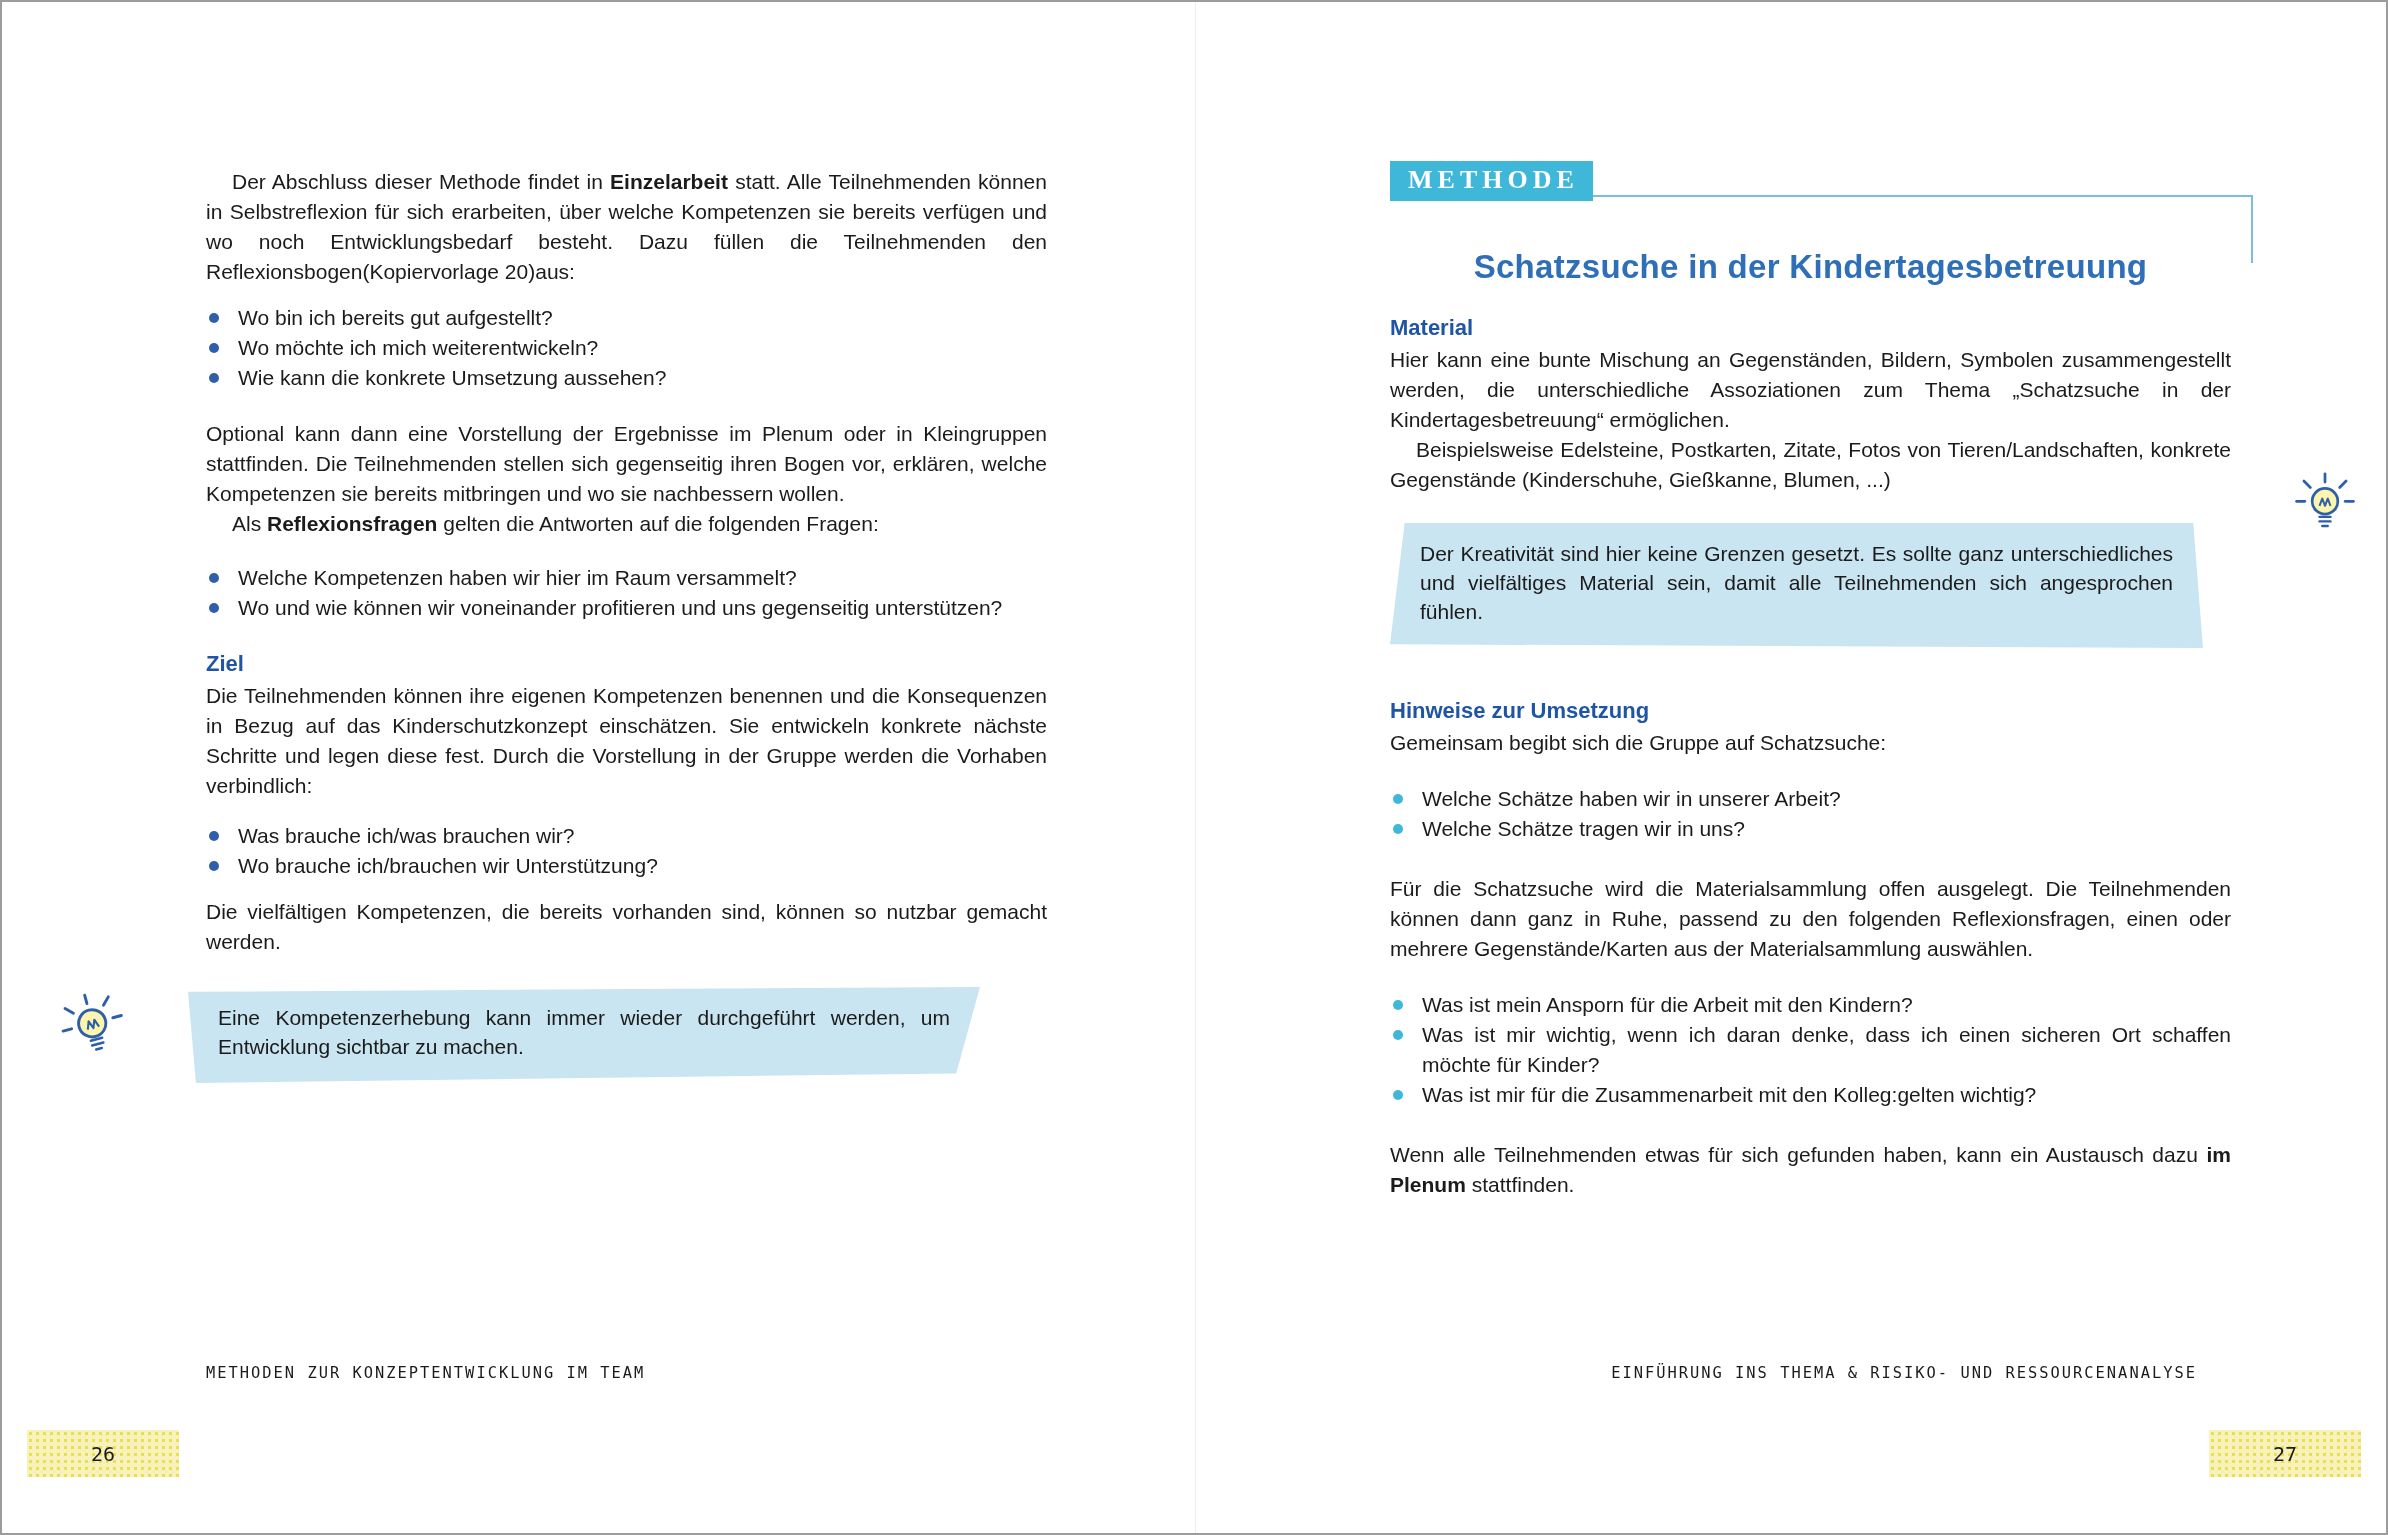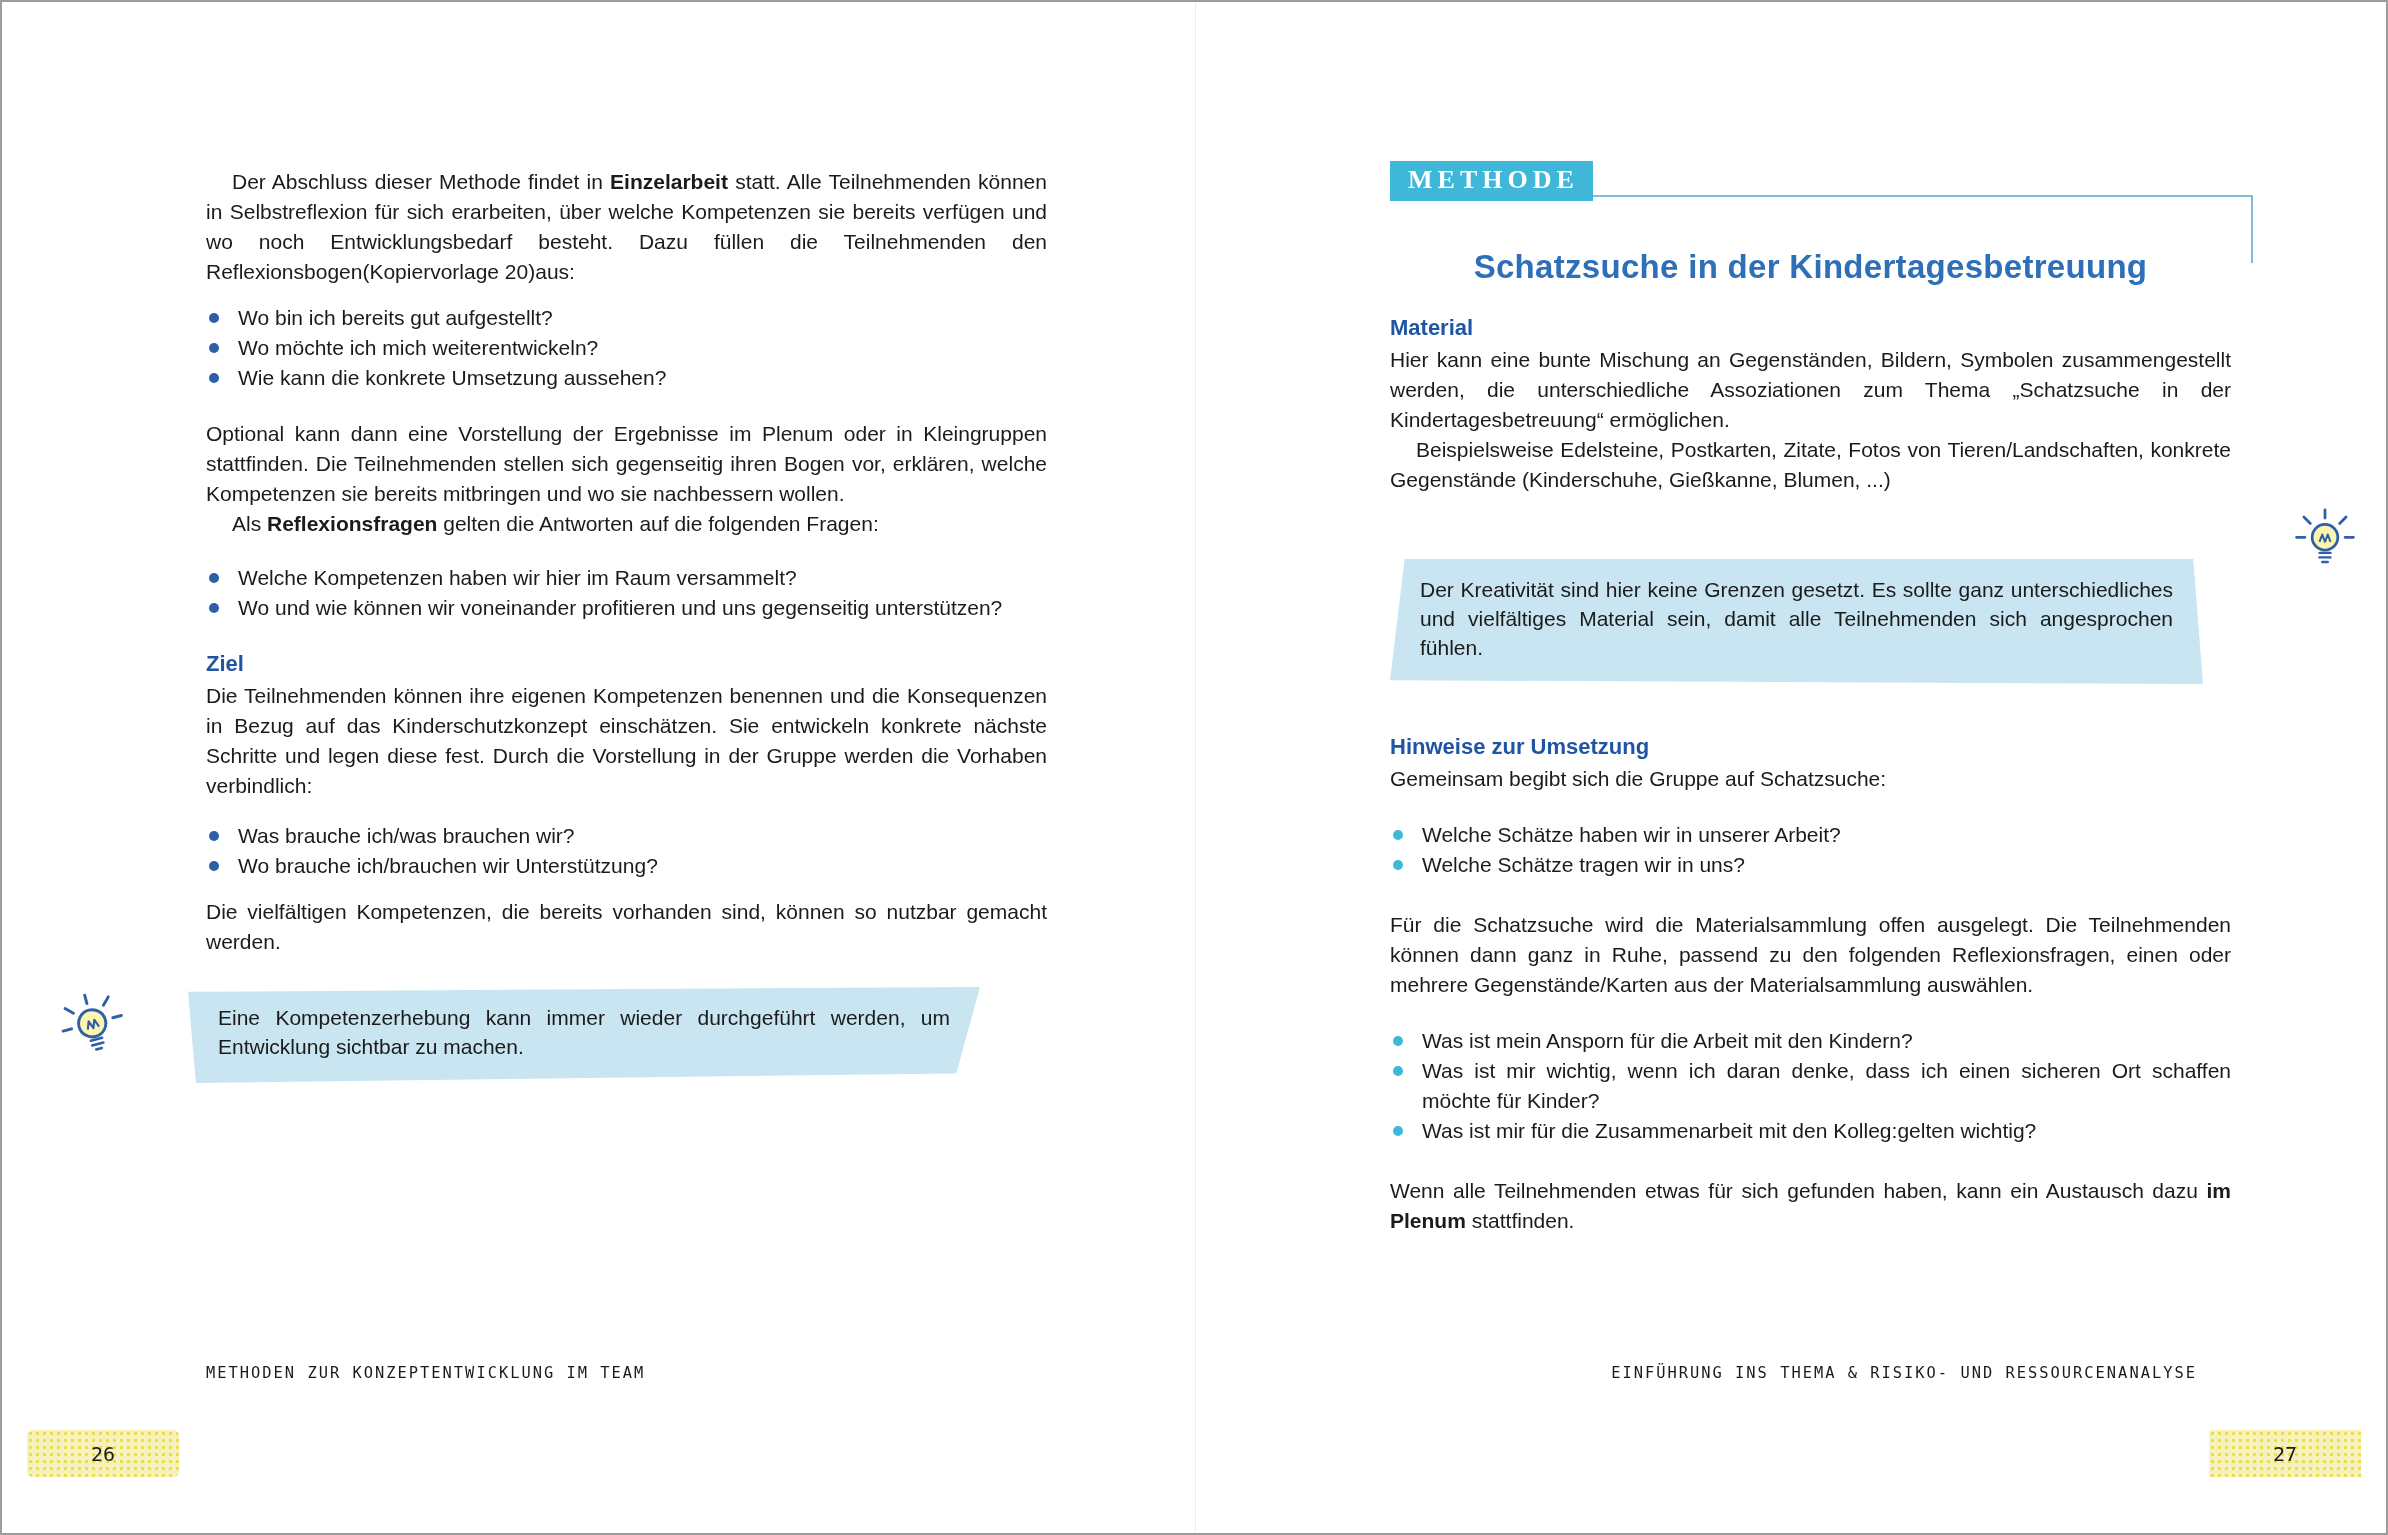--- a/index.html
+++ b/index.html
@@ -48,21 +48,21 @@
     position:absolute; left:3px; top:10px;
     width:10px; height:10px; border-radius:50%;
     background:var(--bullet-left,#2e5fa8);
   }
   .bullets.cyan .dot { background:var(--bullet-cyan,#3eb7d8); }
   .bullets.mt26 { margin-top:26px; }
 
   
   .callout-row { position:relative; }
   .callout-row.left-page  { margin-top:30px; }
-  .callout-row.right-page { margin-top:64px; }
+  .callout-row.right-page { margin-top:28px; }
   .callout {
     background:var(--callout-bg,#c9e5f1);
     padding:16px 30px 22px 30px;
     text-align:justify;
     line-height:29px;
   }
   .callout-left {
     width:792px;
     margin-left:-18px;
     clip-path:polygon(0% 5%, 100% 0%, 97% 90%, 1% 100%);
@@ -124,21 +124,21 @@
     top:1428px;
     width:152px; height:47px;
     display:flex; align-items:center; justify-content:center;
     font-family:"DejaVu Sans Mono", monospace;
     font-size:20px;
     color:#1b1b1b;
     background-color:var(--yellow-bg,#f7f2bb);
     background-image:radial-gradient(var(--yellow-dot,#e9df4f) 1.6px, rgba(0,0,0,0) 1.7px);
     background-size:7px 7px;
   }
-  .pagenum-left  { left:25px;border-radius:6px; }
+  .pagenum-left  { left:25px; }
   .pagenum-right { right:25px; }
 </style>
 </head>
 <body>
 
 <div class="sheet">
   <div class="gutter"></div>
 
   <div class="col col-left">
     <p class="indent mb16"><span>Der Abschluss dieser Methode findet in </span><b>Einzelarbeit</b><span> statt. Alle Teilnehmenden können in Selbstreflexion für sich erarbeiten, über welche Kompetenzen sie bereits verfügen und wo noch Entwicklungsbedarf besteht. Dazu füllen die Teilnehmenden den Reflexionsbogen(Kopiervorlage 20)aus:</span></p>

